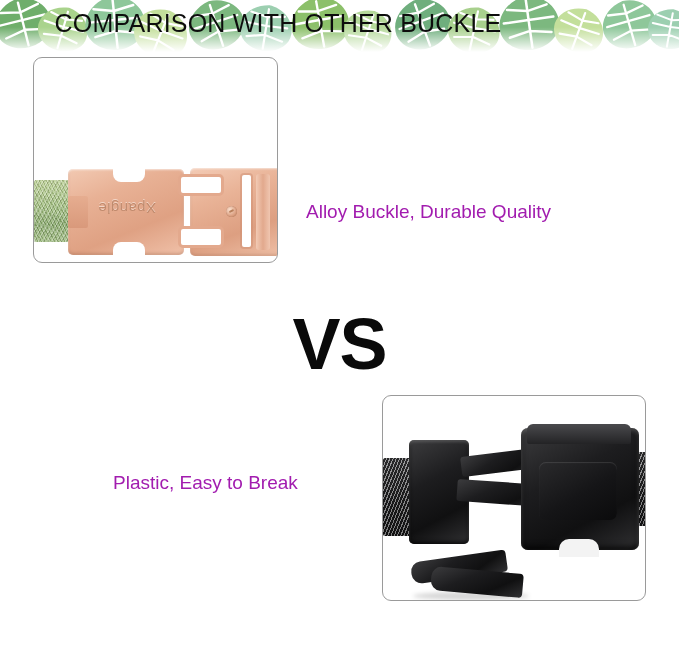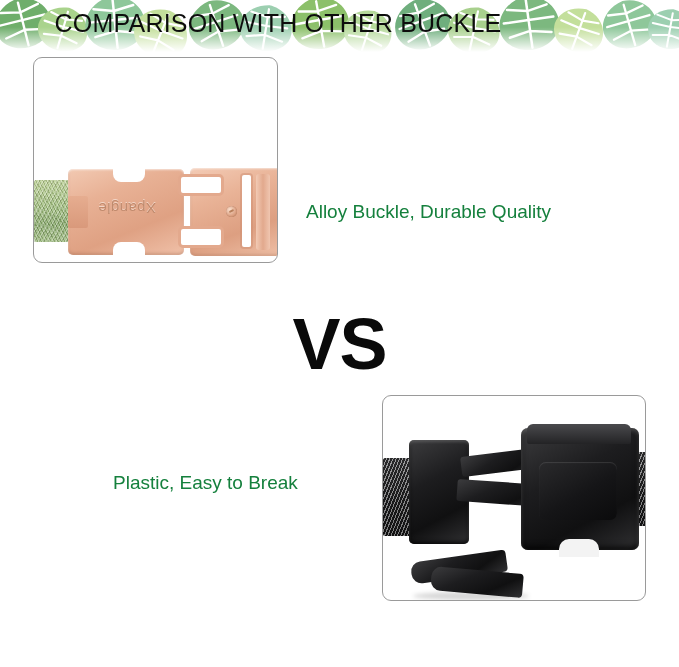--- a/index.html
+++ b/index.html
@@ -320,21 +320,21 @@
     border-radius: 50%;
     background: rgba(0,0,0,0.16);
     filter: blur(2px);
   }
 
   
   .caption {
     position: absolute;
     font-size: 19px;
     line-height: 24px;
-    color: #15803d;
+    color: #a21caf;
     white-space: nowrap;
     font-family: "Liberation Sans", sans-serif;
   }
   #caption-alloy {
     left: 306px; top: 200px;
   }
   #caption-plastic {
     left: 113px; top: 471px;
   }
   .vs-mark {

